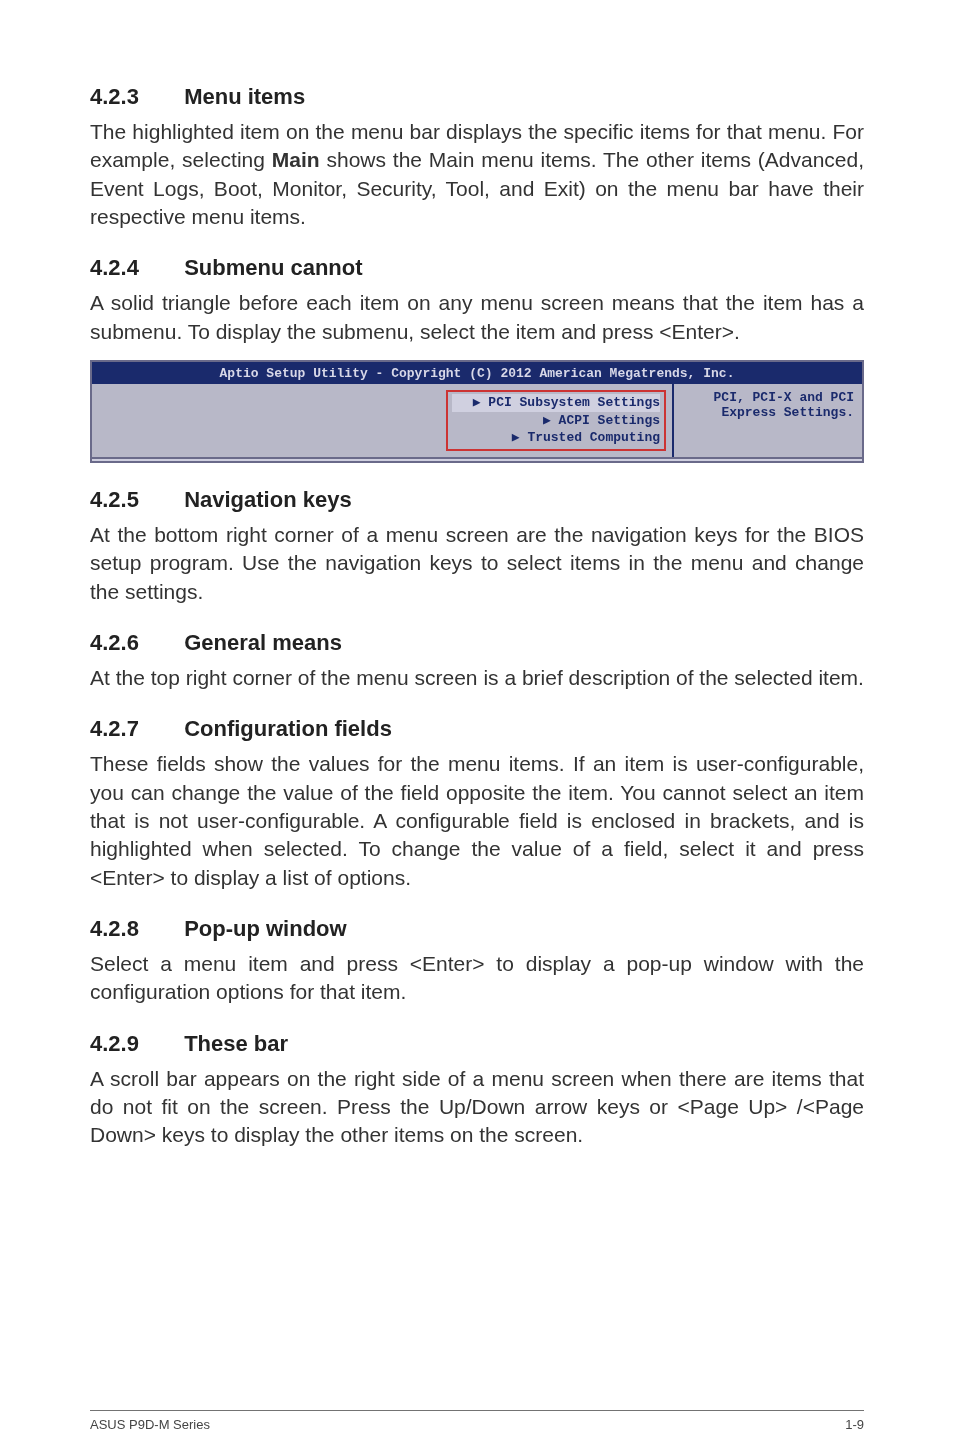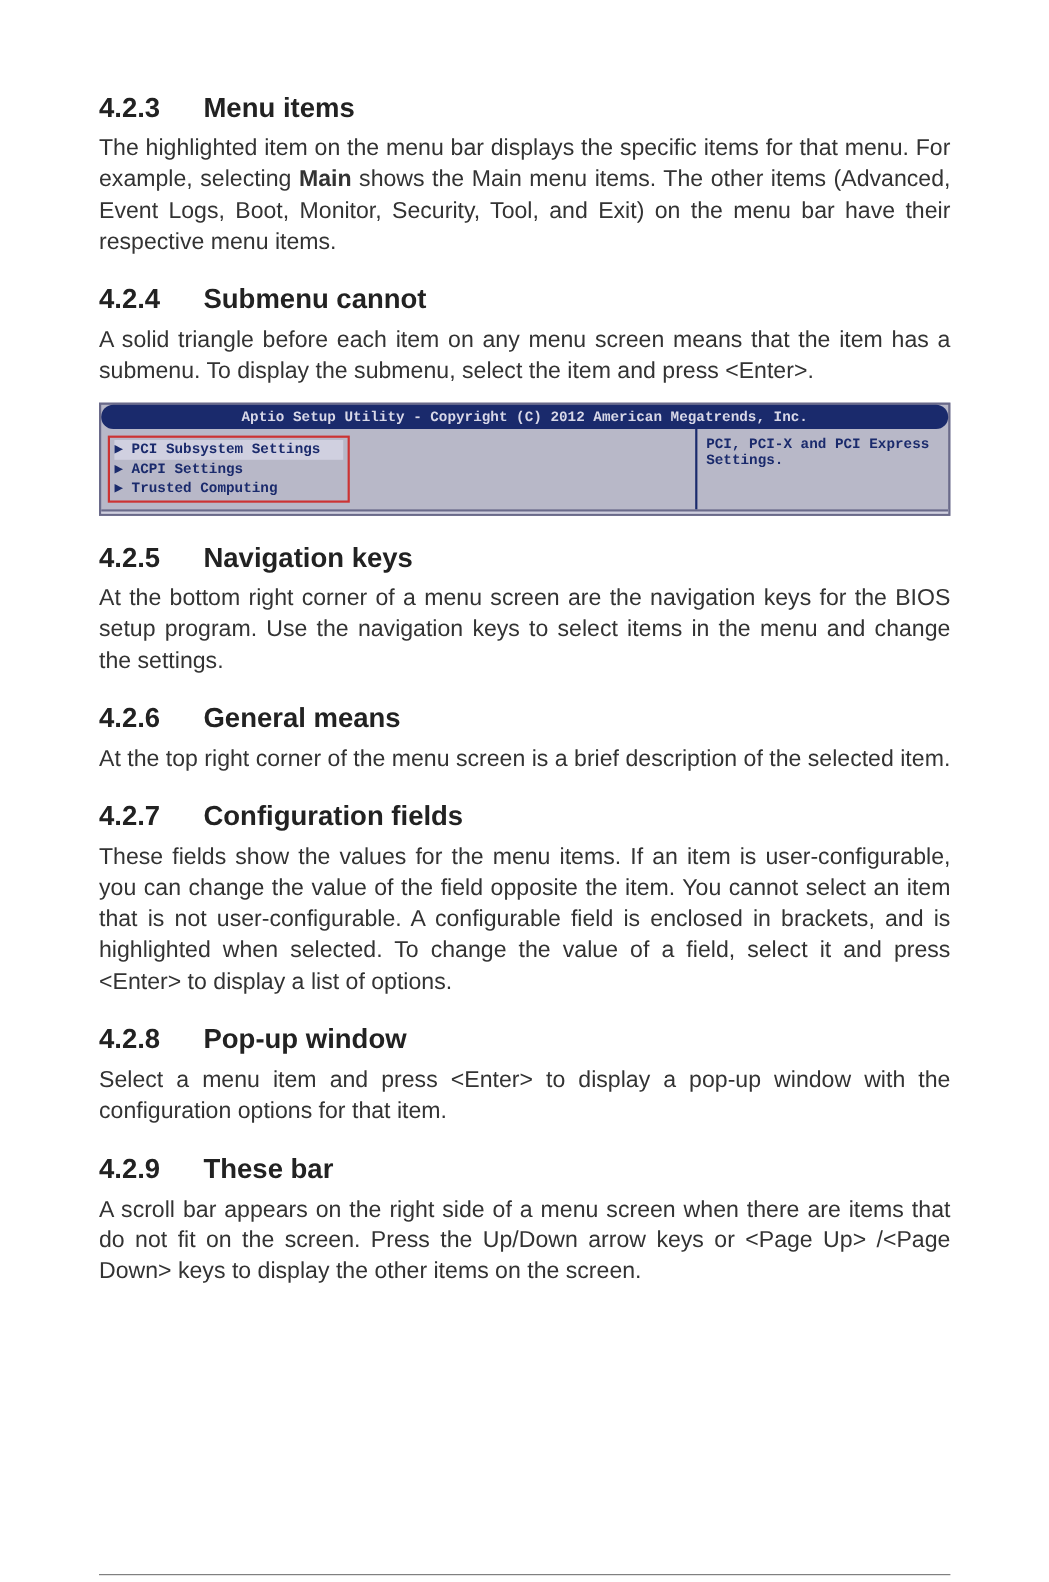--- a/index.html
+++ b/index.html
@@ -5,21 +5,21 @@
   * { box-sizing: border-box; margin: 0; padding: 0; }
   body {
     font-family: Arial, Helvetica, sans-serif;
     background: #fff;
     color: #333;
     width: 954px;
     margin: 0 auto;
     padding: 60px 90px 40px 90px;
   }
   h2.section-heading {
-    font-size: 25px;
+    font-size: 22px;
     font-weight: bold;
     color: #222;
     margin-top: 24px;
     margin-bottom: 8px;
   }
   h2.section-heading .num {
     display: inline-block;
     min-width: 88px;
   }
   p.body-text {
@@ -37,46 +37,46 @@
     font-family: "Courier New", monospace;
     font-size: 13px;
     font-weight: bold;
   }
   .bios-header {
     background: #1a2a6c;
     background: linear-gradient(#1a2a6c,#1a2a6c);
     color: #fff;
     padding: 4px 8px 2px 8px;
     line-height: 1.25;
-    border-radius: 14px;
   }
   .bios-header .title-line {
     text-align: center;
     color: #d8d8e8;
     white-space: pre;
   }
   .bios-header .tabbar {
     white-space: pre;
     color: #cfd4e8;
   }
   .bios-header .tab-main { color: #c8c8d8; }
   .bios-header .tab-adv {
     background: #b8b8c8;
     color: #1a2a6c;
     padding: 0 4px;
   }
   .bios-body {
     display: flex;
+    text-align: right;
   }
   .bios-left {
     flex: 1;
     padding: 6px 6px;
   }
   .bios-right {
-    width: 230px;
+    width: 190px;
     padding: 6px 8px;
     border-left: 2px solid #1a2a6c;
     color: #1a2a6c;
   }
   .submenu-outline {
     border: 2px solid #cc3333;
     padding: 2px 4px;
     display: inline-block;
     min-width: 220px;
   }

